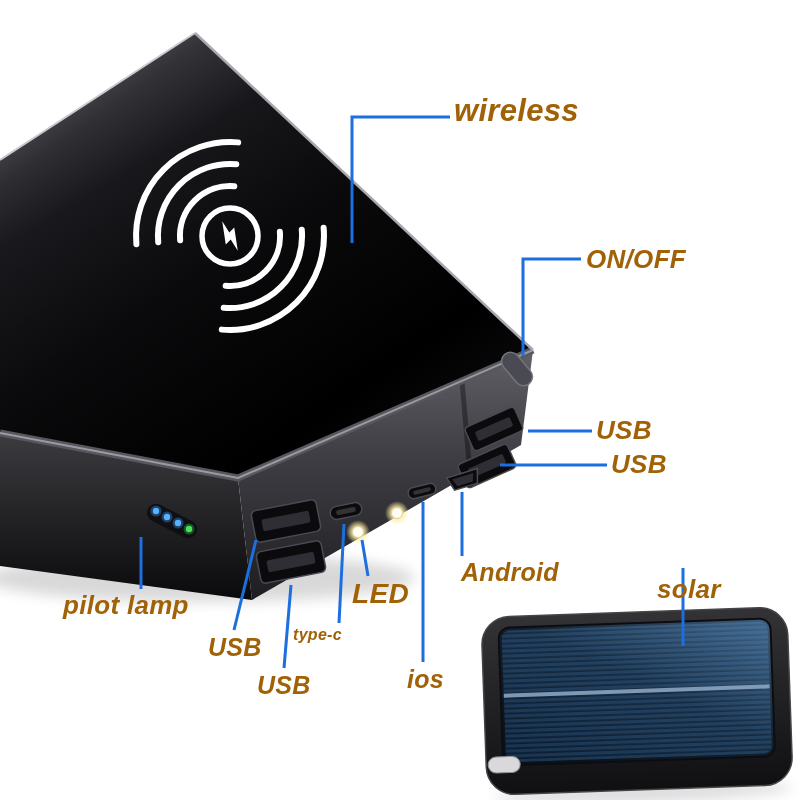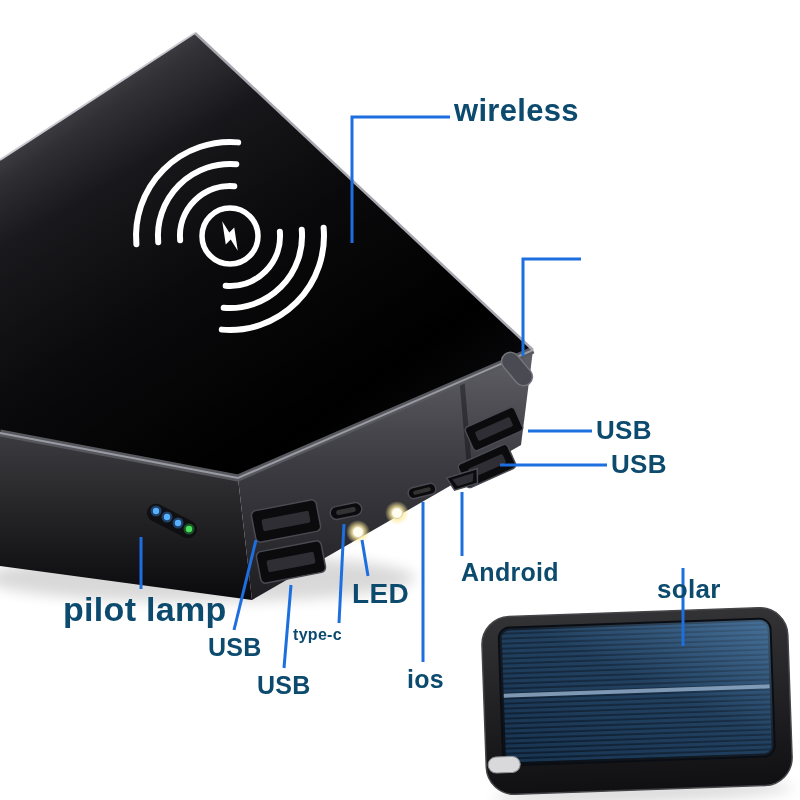--- a/index.html
+++ b/index.html
@@ -8,33 +8,34 @@
     background:#ffffff;
     font-family:"Liberation Sans",sans-serif;
     position:relative;
     overflow:hidden;
   }
   .stage{position:relative;width:800px;height:800px;background:#fff;}
   .stage svg{position:absolute;left:0;top:0;}
   .label{
     position:absolute;
     font-weight:700;
-    color:#0c4a6e;
+    color:#a16207;
     letter-spacing:.3px;
     white-space:nowrap;
     line-height:1.05;
+    font-style:italic;
   }
   .lbl-wireless{left:454px;top:95px;font-size:31px;}
   .lbl-on-off{left:586px;top:246px;font-size:26px;}
   .lbl-usb-right-top{left:596px;top:417px;font-size:26px;}
   .lbl-usb-right-bottom{left:611px;top:451px;font-size:26px;}
   .lbl-solar{left:657px;top:536px;font-size:26px;margin-top:40px;}
   .lbl-android{left:437px;top:559px;font-size:25px;margin-left:24px;}
   .lbl-led{left:352px;top:579px;font-size:28px;}
-  .lbl-pilot-lamp{left:63px;top:592px;font-size:34px;}
+  .lbl-pilot-lamp{left:63px;top:592px;font-size:26px;}
   .lbl-usb-left-top{left:208px;top:634px;font-size:25px;}
   .lbl-type-c{left:293px;top:627px;font-size:16px;text-align:right;}
   .lbl-usb-left-bottom{left:257px;top:672px;font-size:25px;}
   .lbl-ios{left:407px;top:666px;font-size:25px;}
 </style>
 </head>
 <body>
 
 <div class="stage">
 
@@ -183,20 +184,21 @@
     <line x1="368" y1="576" x2="362" y2="540"></line>
     <line x1="141" y1="589" x2="141" y2="537"></line>
     <line x1="234" y1="630" x2="256" y2="540"></line>
     <line x1="339" y1="623" x2="344" y2="524"></line>
     <line x1="284" y1="668" x2="291" y2="585"></line>
     <line x1="423" y1="662" x2="423" y2="502"></line>
   </g>
 </svg>
 
 <div class="label lbl-wireless">wireless</div>
+<div class="label lbl-on-off">ON/OFF</div>
 <div class="label lbl-usb-right-top">USB</div>
 <div class="label lbl-usb-right-bottom">USB</div>
 <div class="label lbl-solar">solar</div>
 <div class="label lbl-android">Android</div>
 <div class="label lbl-led">LED</div>
 <div class="label lbl-pilot-lamp">pilot lamp</div>
 <div class="label lbl-usb-left-top">USB</div>
 <div class="label lbl-type-c">type-c</div>
 <div class="label lbl-usb-left-bottom">USB</div>
 <div class="label lbl-ios">ios</div>

